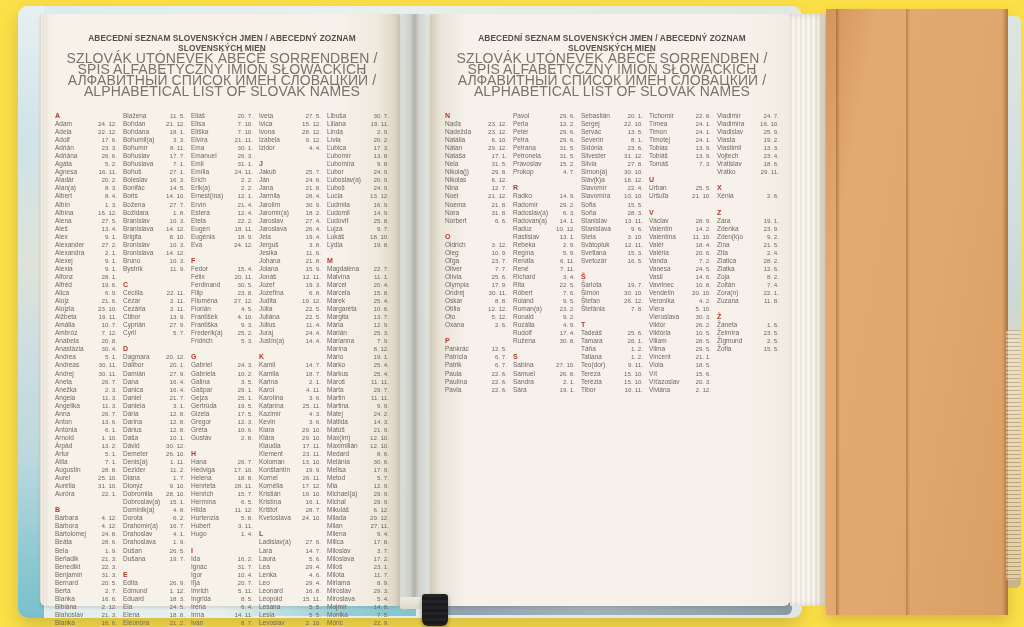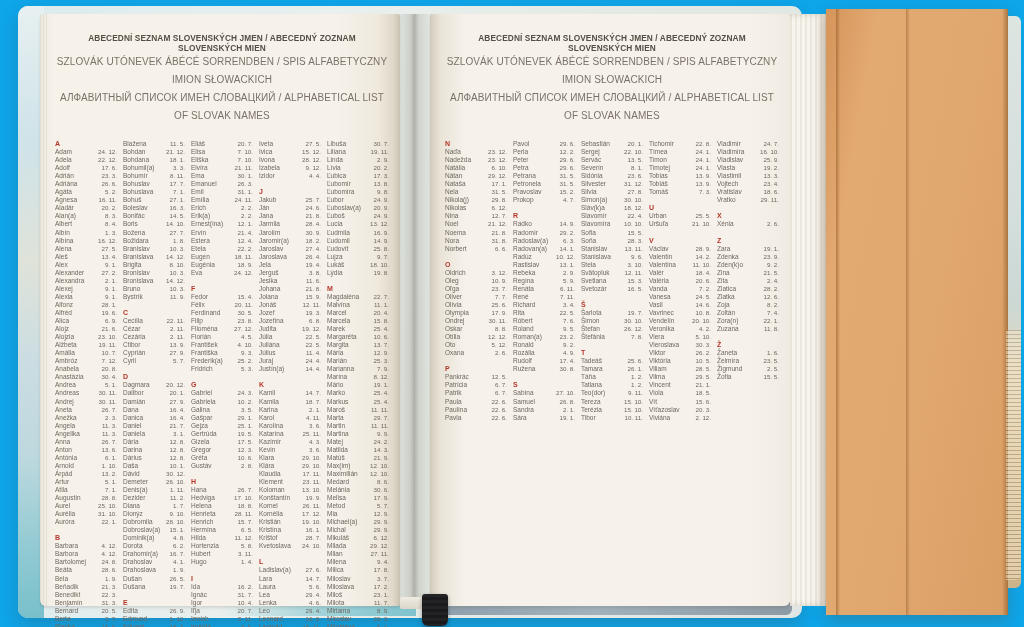--- a/index.html
+++ b/index.html
@@ -1,17 +1,17 @@
 <!DOCTYPE html>
 <html><head>
 <meta charset="utf-8">
 <style>
   html,body{margin:0;padding:0;background:#f5f4f2;}
   .scene{position:relative;width:1024px;height:627px;overflow:hidden;
-         font-family:"Liberation Sans", sans-serif;background:#0ea5e9;}
+         font-family:"Liberation Sans", sans-serif;background:#fde047;}
 
   
   .cover{position:absolute;left:18px;top:6px;width:784px;height:612px;border-radius:10px;
          background:linear-gradient(100deg,#dcebee 0%,#e9f0ee 35%,#e4e9e3 70%,#dfe6e4 100%);
          box-shadow:0 8px 18px rgba(60,60,55,.22);}
   .cover-left-art{position:absolute;left:18px;top:6px;width:26px;height:612px;
          border-radius:10px 0 0 10px;
          background:linear-gradient(to bottom,#e7f0f1 0%,#cfe3e9 22%,#dfe3d9 42%,#cbdde2 58%,
                     #bcd8de 74%,#8ec9d2 90%,#79c0cb 100%);}
   .bottom-band-left{position:absolute;left:220px;top:599px;width:196px;height:17px;
@@ -61,21 +61,21 @@
                     rgba(255,255,255,0) 1px 3px);}
   .spine-shadow{position:absolute;left:394px;top:14px;width:40px;height:592px;
          background:linear-gradient(to right,rgba(90,78,55,0) 0%,rgba(90,78,55,.18) 40%,
                     rgba(62,52,34,.32) 51%,rgba(90,78,55,.16) 62%,rgba(90,78,55,0) 100%);}
 
   
   .page-inner{position:absolute;left:0;top:0;width:100%;height:100%;
          padding:19px 11px 0 15px;box-sizing:border-box;}
   .pg-header{text-align:center;}
   .h1{font-size:8.3px;line-height:10px;font-weight:bold;color:#564d44;letter-spacing:.1px;}
-  .h2,.h3{font-size:10px;line-height:18px;color:#7b7168;letter-spacing:.1px;}
+  .h2,.h3{font-size:14px;line-height:11px;color:#7b7168;letter-spacing:.1px;}
   .cols{display:flex;justify-content:space-between;margin-top:15px;}
   .col{width:62px;}
   .row{display:flex;justify-content:space-between;height:8.05px;overflow:visible;}
   .nm{font-size:6.5px;line-height:8.05px;color:#70665e;white-space:nowrap;}
   .dt{font-size:6.2px;line-height:8.05px;color:#70665e;white-space:nowrap;}
   .letter{height:8.05px;font-size:7px;line-height:8.2px;font-weight:bold;color:#b5382b;}
   .rowgap{height:8.05px;}
 </style>
 </head>
 <body>

